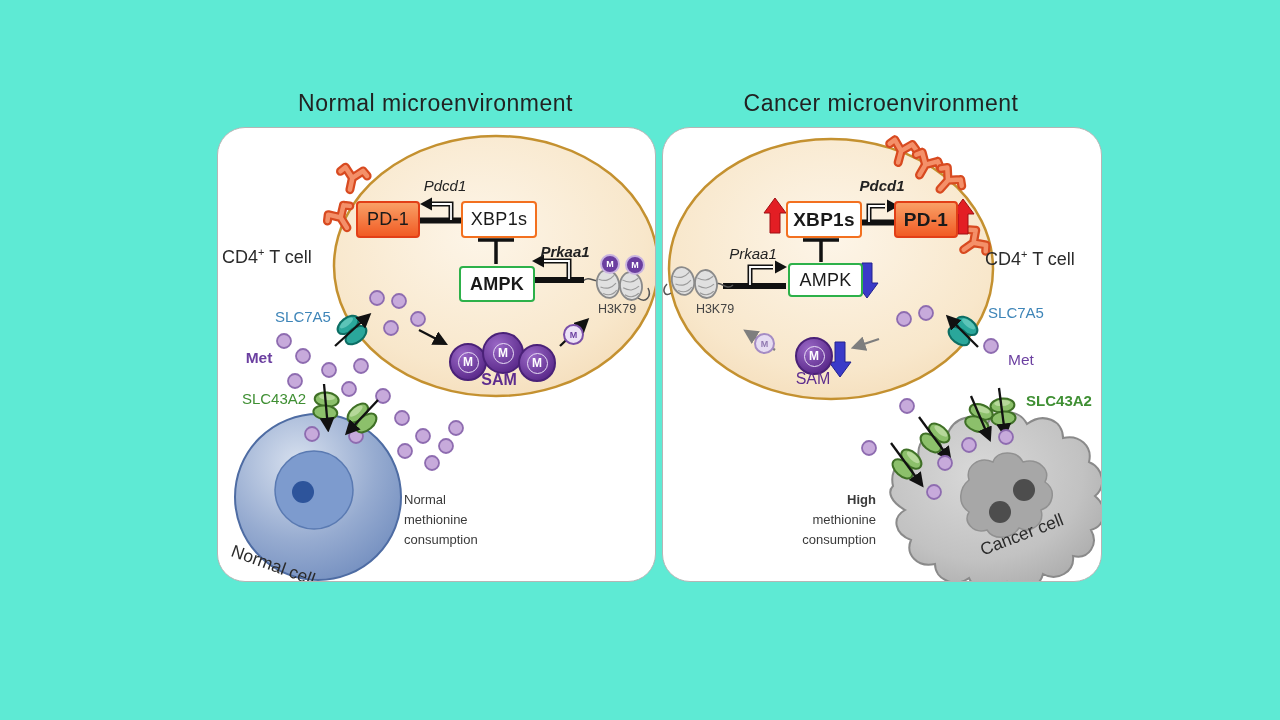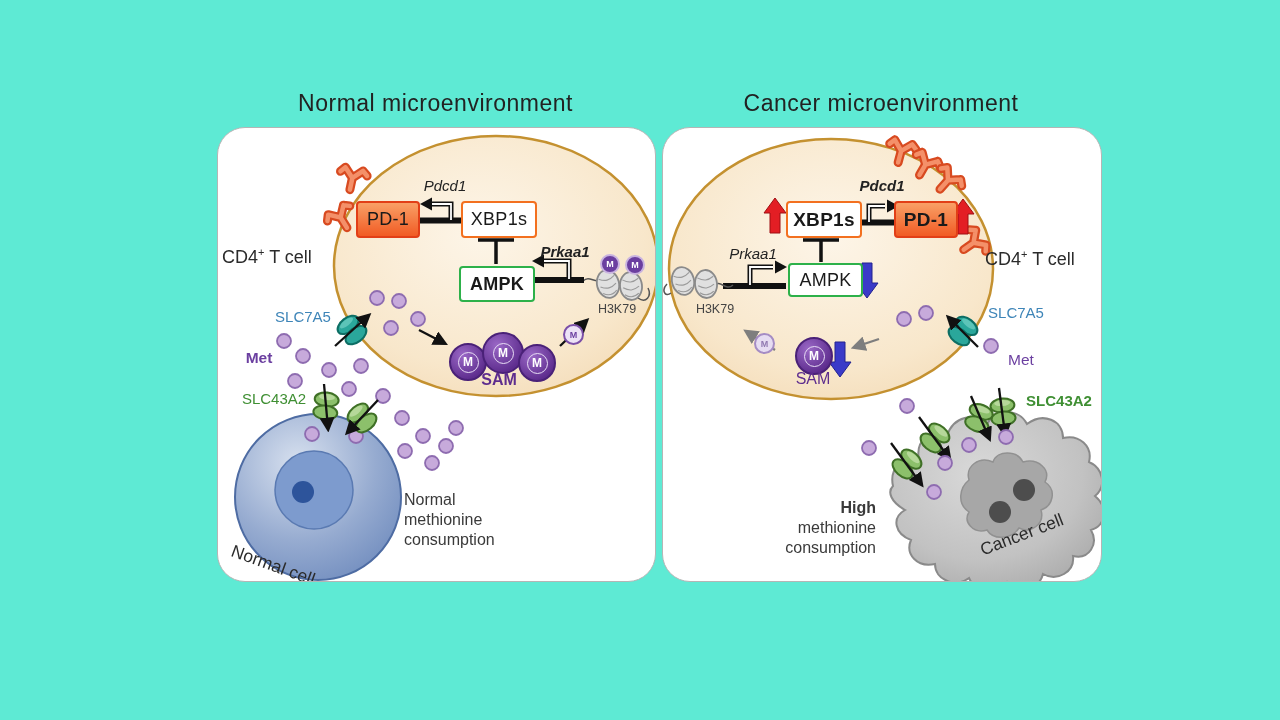--- a/index.html
+++ b/index.html
@@ -17,21 +17,21 @@
   .ctr{text-align:center;}
   .mdot{position:absolute;border-radius:50%;display:flex;align-items:center;justify-content:center;
         font-weight:bold;}
   .sam-circle{background:radial-gradient(circle at 35% 30%, #9a68c6, #5e2d8e 75%);
         border:2px solid #4a2178;color:#fff;}
   .sam-circle .ring{display:flex;align-items:center;justify-content:center;width:19px;height:19px;
         border:1.5px solid #e8ddf5;border-radius:50%;font-size:12px;}
   .mini-m{background:#6b3fa0;border:2px solid #c9b3e0;color:#fff;font-size:9px;}
   .pale-m{background:#ece2f6;border:2px solid #7b4fa8;color:#6b3fa0;font-size:9px;}
   .faded-m{background:#e6dcf2;border:2px solid #a58cc4;color:#9079b0;font-size:9px;}
-  .consumption{position:absolute;font-size:16px;line-height:20px;color:#3a3a3a;}
+  .consumption{position:absolute;font-size:13px;line-height:20px;color:#3a3a3a;}
   .cellname{position:absolute;font-size:17.5px;color:#2b2b2b;white-space:nowrap;}
   .cd4{position:absolute;font-size:18px;color:#2b2b2b;white-space:nowrap;text-align:center;}
   sup{font-size:11px;}
 </style>
 </head>
 <body>
 
 <div id="stage">
 
   <div class="panel-title" style="left:217px;width:437px;">Normal microenvironment</div>
@@ -348,20 +348,20 @@
     <div class="mdot sam-circle" style="left:132px;top:209px;width:34px;height:34px;">
         <span class="ring">M</span>
       </div>
     <div class="lbl ctr" style="left:122px;top:242px;width:56px;font-size:16px;color:#5e2d8e;">SAM</div>
 
     <div class="lbl ctr" style="left:316px;top:176px;width:74px;font-size:15px;color:#3e85b8;">SLC7A5</div>
     <div class="lbl ctr" style="left:336px;top:223px;width:44px;font-size:15.5px;color:#6b3fa0;">Met</div>
     <div class="lbl ctr" style="left:356px;top:264px;width:80px;font-size:15px;font-weight:bold;color:#3f8f33;">SLC43A2</div>
 
     <div class="consumption" style="left:85px;top:362px;width:128px;text-align:right;">
-      <div style="font-weight:bold;margin-top:8px;">High</div>
+      <div style="font-weight:bold;">High</div>
       <div>methionine</div>
       <div>consumption</div>
     </div>
     <div class="cellname" style="left:318px;top:412px;transform:rotate(-21deg);transform-origin:left center;">Cancer cell</div>
   </div>
 
 </div>
 
 </body></html>

